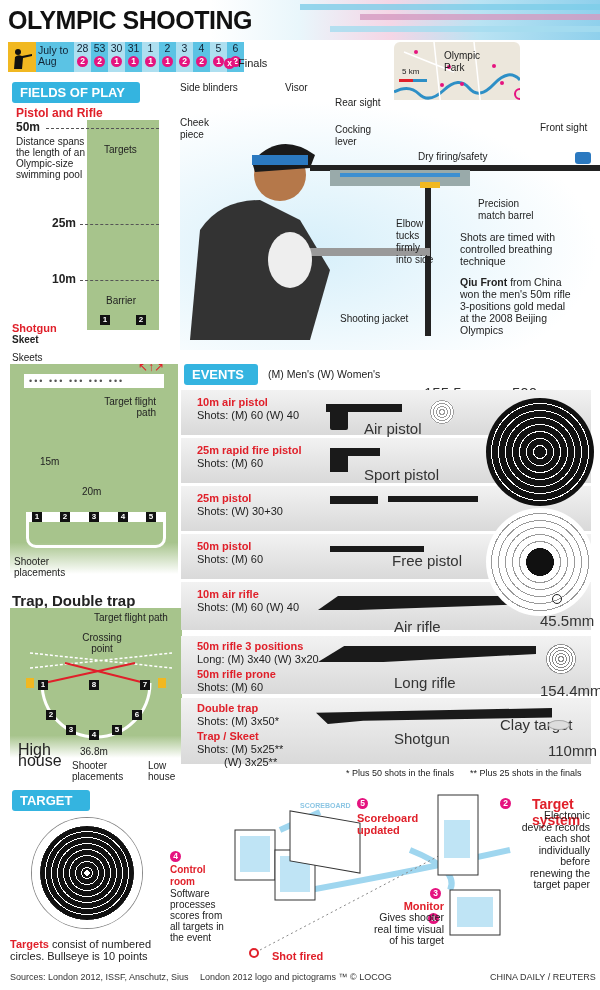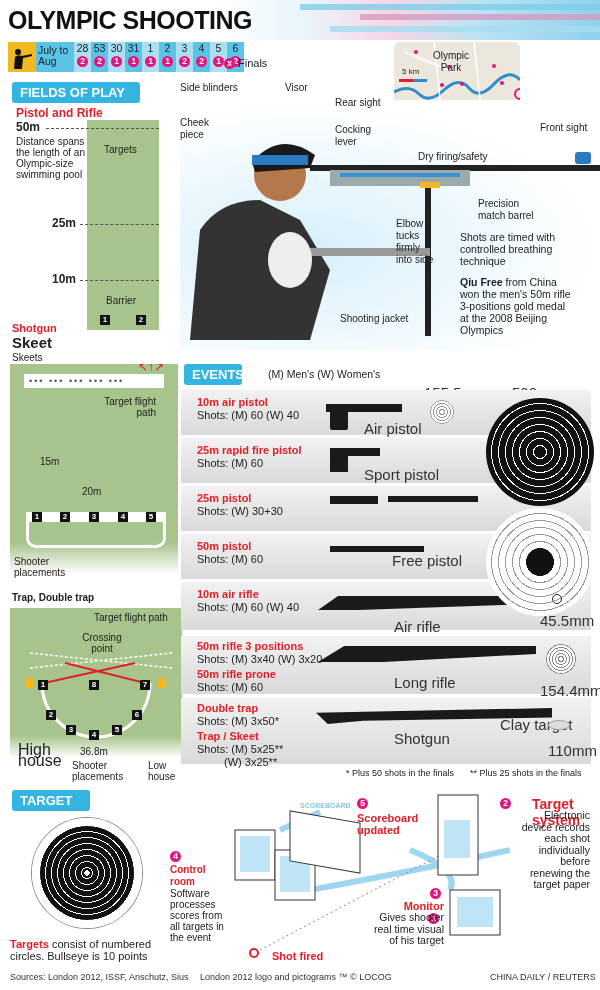--- a/index.html
+++ b/index.html
@@ -73,58 +73,58 @@
       <circle cx="55" cy="25" r="2" fill="#e5137f"></circle>
       <circle cx="100" cy="24" r="2" fill="#e5137f"></circle>
       <circle cx="48" cy="43" r="2" fill="#e5137f"></circle>
       <circle cx="68" cy="42" r="2" fill="#e5137f"></circle>
       <circle cx="108" cy="41" r="2" fill="#e5137f"></circle>
       <circle cx="45" cy="85" r="2" fill="#e5137f"></circle>
     <circle cx="126" cy="52" r="5" fill="none" stroke="#e5137f" stroke-width="2"></circle>
     <rect x="5" y="37" width="14" height="3" fill="#e0202a"></rect>
       <rect x="19" y="37" width="14" height="3" fill="#2d8fc6"></rect>
   </svg>
-  <div class="lbl-s" style="left:32px;top:8px;width:50px;text-align:center">Olympic Park</div>
+  <div class="lbl-s" style="left:50px;top:8px;width:50px;text-align:left">Olympic Park</div>
   <div class="lbl-s" style="left:8px;top:24px;font-size:8px">5 km</div>
   <div class="lbl-s bold" style="left:40px;top:68px;width:84px;text-align:right;font-size:9px;line-height:11px">The Royal Artillery Barracks</div>
 </div>
 
 <div class="abs section" style="left:12px;top:82px;width:128px">FIELDS OF PLAY</div>
 <div class="abs red" style="left:16px;top:106px;font-size:12px">Pistol and Rifle</div>
 <div class="abs field" style="left:87px;top:120px;width:72px;height:210px"></div>
 <div class="abs bold" style="left:16px;top:120px;font-size:12px">50m</div>
 <div class="dash" style="left:46px;top:128px;width:113px"></div>
 <div class="abs" style="left:16px;top:136px;width:70px;font-size:10px;line-height:11px">Distance spans the length of an Olympic-size swimming pool</div>
 <div class="abs" style="left:104px;top:144px;font-size:10px">Targets</div>
 <div class="abs bold" style="left:52px;top:216px;font-size:12px">25m</div>
 <div class="dash" style="left:80px;top:224px;width:79px"></div>
 <div class="abs bold" style="left:52px;top:272px;font-size:12px">10m</div>
 <div class="dash" style="left:80px;top:280px;width:79px"></div>
 <div class="abs" style="left:106px;top:295px;font-size:10px">Barrier</div>
 <div class="mark" style="left:100px;top:315px">1</div>
 <div class="mark" style="left:136px;top:315px">2</div>
 
 <div class="abs red" style="left:12px;top:322px;font-size:11px">Shotgun</div>
-<div class="abs bold" style="left:12px;top:334px;font-size:15px">Skeet</div>
+<div class="abs bold" style="left:12px;top:334px;font-size:10px">Skeet</div>
 <div class="abs" style="left:12px;top:352px;font-size:10px">Skeets</div>
 <div class="abs field" style="left:10px;top:364px;width:168px;height:210px;background:linear-gradient(180deg,#a7c48c 85%,#fff)"></div>
 <div class="abs" style="left:24px;top:374px;width:140px;height:14px;background:#fff;font-size:9px;letter-spacing:2px;color:#555;padding-left:5px;line-height:14px">••• ••• ••• ••• •••</div>
 <div class="abs" style="left:138px;top:360px;color:#e0202a;font-size:12px">↖↑↗</div>
 <div class="abs" style="left:92px;top:396px;width:64px;text-align:right;font-size:10px;line-height:11px">Target flight path</div>
 <div class="abs" style="left:40px;top:456px;font-size:10px">15m</div>
 <div class="abs" style="left:82px;top:486px;font-size:10px">20m</div>
 <div class="abs" style="left:26px;top:512px;width:140px;height:36px;border:3px solid #fff;border-top-width:10px;border-radius:0 0 10px 10px"></div>
 <div class="mark" style="left:32px;top:512px">1</div>
 <div class="mark" style="left:60px;top:512px">2</div>
 <div class="mark" style="left:89px;top:512px">3</div>
 <div class="mark" style="left:118px;top:512px">4</div>
 <div class="mark" style="left:146px;top:512px">5</div>
 <div class="abs" style="left:14px;top:556px;width:80px;font-size:10px;line-height:11px">Shooter placements</div>
 
-<div class="abs bold" style="left:12px;top:592px;font-size:10px">Trap, Double trap</div>
+<div class="abs bold" style="left:12px;top:592px;font-size:15px">Trap, Double trap</div>
 <div class="abs field" style="left:10px;top:608px;width:172px;height:150px;background:linear-gradient(180deg,#a7c48c 85%,#fff)"></div>
 <div class="abs" style="left:94px;top:612px;font-size:10px">Target flight path</div>
 <div class="abs" style="left:72px;top:632px;width:60px;text-align:center;font-size:10px;line-height:11px">Crossing point</div>
 <svg class="abs" style="left:10px;top:608px" width="172" height="150">
   <path d="M20 60 L162 45 M20 45 L162 60" stroke="#fff" stroke-dasharray="3 2" stroke-width="1.5"></path>
   <path d="M34 75 L125 55 M135 75 L55 55" stroke="#e0202a" stroke-width="2"></path>
   <path d="M32 75 A54 54 0 0 0 140 75" stroke="#fff" stroke-width="3" fill="none"></path>
   <rect x="16" y="70" width="8" height="10" fill="#f1b821"></rect>
     <rect x="148" y="70" width="8" height="10" fill="#f1b821"></rect>
 </svg>
@@ -160,23 +160,23 @@
 <div class="lbl-s" style="left:285px;top:82px">Visor</div>
 <div class="lbl-s" style="left:335px;top:97px">Rear sight</div>
 <div class="lbl-s" style="left:180px;top:117px;width:36px">Cheek piece</div>
 <div class="lbl-s" style="left:335px;top:124px;width:40px">Cocking lever</div>
 <div class="lbl-s" style="left:418px;top:151px">Dry firing/safety</div>
 <div class="lbl-s" style="left:540px;top:122px">Front sight</div>
 <div class="lbl-s" style="left:478px;top:198px;width:70px">Precision match barrel</div>
 <div class="lbl-s" style="left:396px;top:218px;width:38px">Elbow tucks firmly into side</div>
 <div class="lbl-s" style="left:340px;top:313px">Shooting jacket</div>
 <div class="lbl-s" style="left:460px;top:231px;width:110px;font-size:10.5px">Shots are timed with controlled breathing technique</div>
-<div class="lbl-s" style="left:460px;top:276px;width:116px;font-size:10.5px"><span class="bold">Qiu Free</span> <span>from China won the men's 50m rifle 3-positions gold medal at the 2008 Beijing Olympics</span></div>
-
-<div class="abs section" style="left:184px;top:364px;width:58px">EVENTS</div>
+<div class="lbl-s" style="left:460px;top:276px;width:116px;font-size:10.5px"><span class="bold">Qiu Front</span> <span>from China won the men's 50m rifle 3-positions gold medal at the 2008 Beijing Olympics</span></div>
+
+<div class="abs section" style="left:184px;top:364px;width:74px">EVENTS</div>
 <div class="abs" style="left:268px;top:368px;font-size:10.5px">(M) Men's  (W) Women's</div>
 <div class="abs small" style="left:424px;top:384px">155.5mm</div>
 <div class="abs small" style="left:512px;top:384px">500mm</div>
 
 <div class="events-panel">
   <div class="row" style="top:390px;height:45px"></div>
   <div class="row" style="top:438px;height:45px"></div>
   <div class="row" style="top:486px;height:45px"></div>
   <div class="row" style="top:534px;height:45px"></div>
   <div class="row" style="top:582px;height:48px"></div>
@@ -199,21 +199,21 @@
 <div class="ev-t" style="left:197px;top:540px">
     <div class="red">50m pistol</div>
     <div>Shots: (M) 60</div>
   </div>
 <div class="ev-t" style="left:197px;top:588px">
     <div class="red">10m air rifle</div>
     <div>Shots: (M) 60 (W) 40</div>
   </div>
 <div class="ev-t" style="left:197px;top:640px">
     <div class="red">50m rifle 3 positions</div>
-    <div>Shots: (M) 3x40 (W) 3x20</div>
+    <div>Long: (M) 3x40 (W) 3x20</div>
     <div class="red" style="margin-top:2px">50m rifle prone</div>
     <div>Shots: (M) 60</div>
   </div>
 <div class="ev-t" style="left:197px;top:702px">
     <div class="red">Double trap</div>
     <div>Shots: (M) 3x50*</div>
     <div class="red" style="margin-top:2px">Trap / Skeet</div>
     <div>Shots: (M) 5x25**</div>
     <div style="padding-left:27px">(W) 3x25**</div>
   </div>

